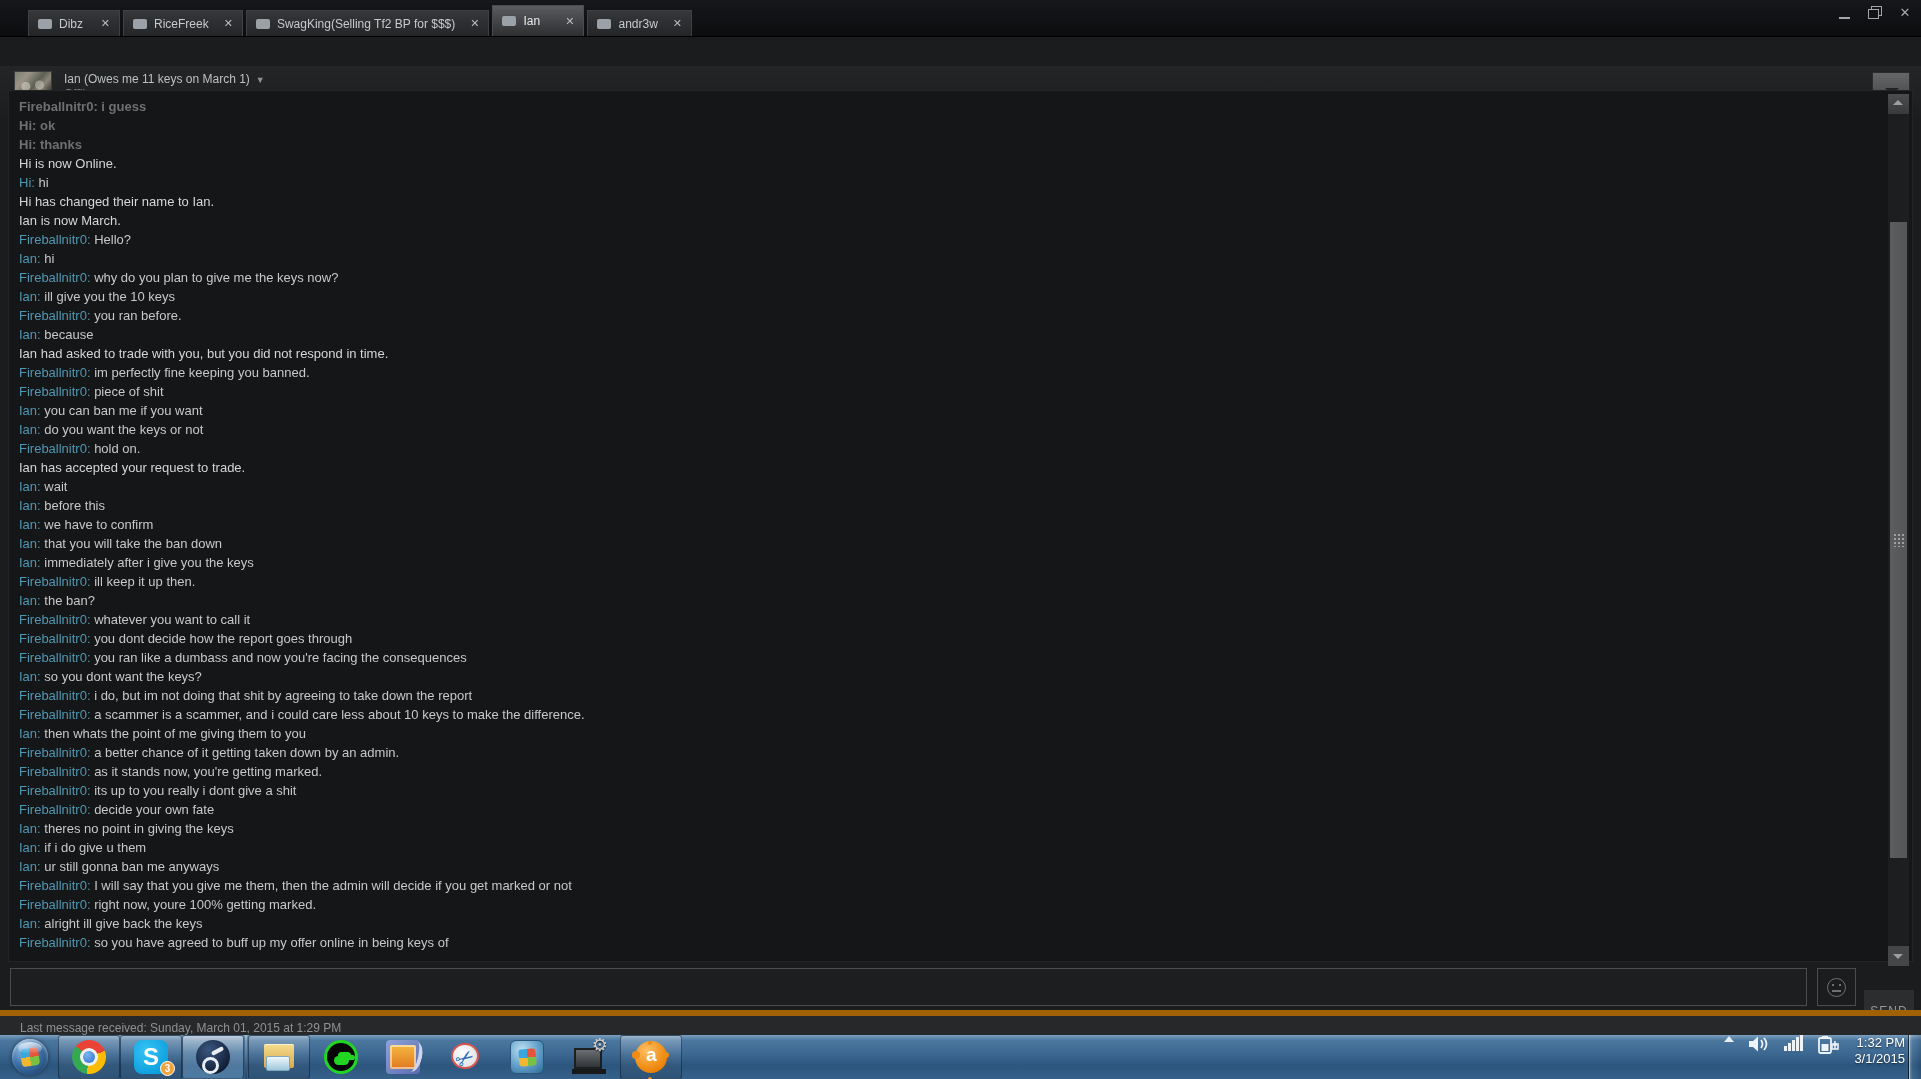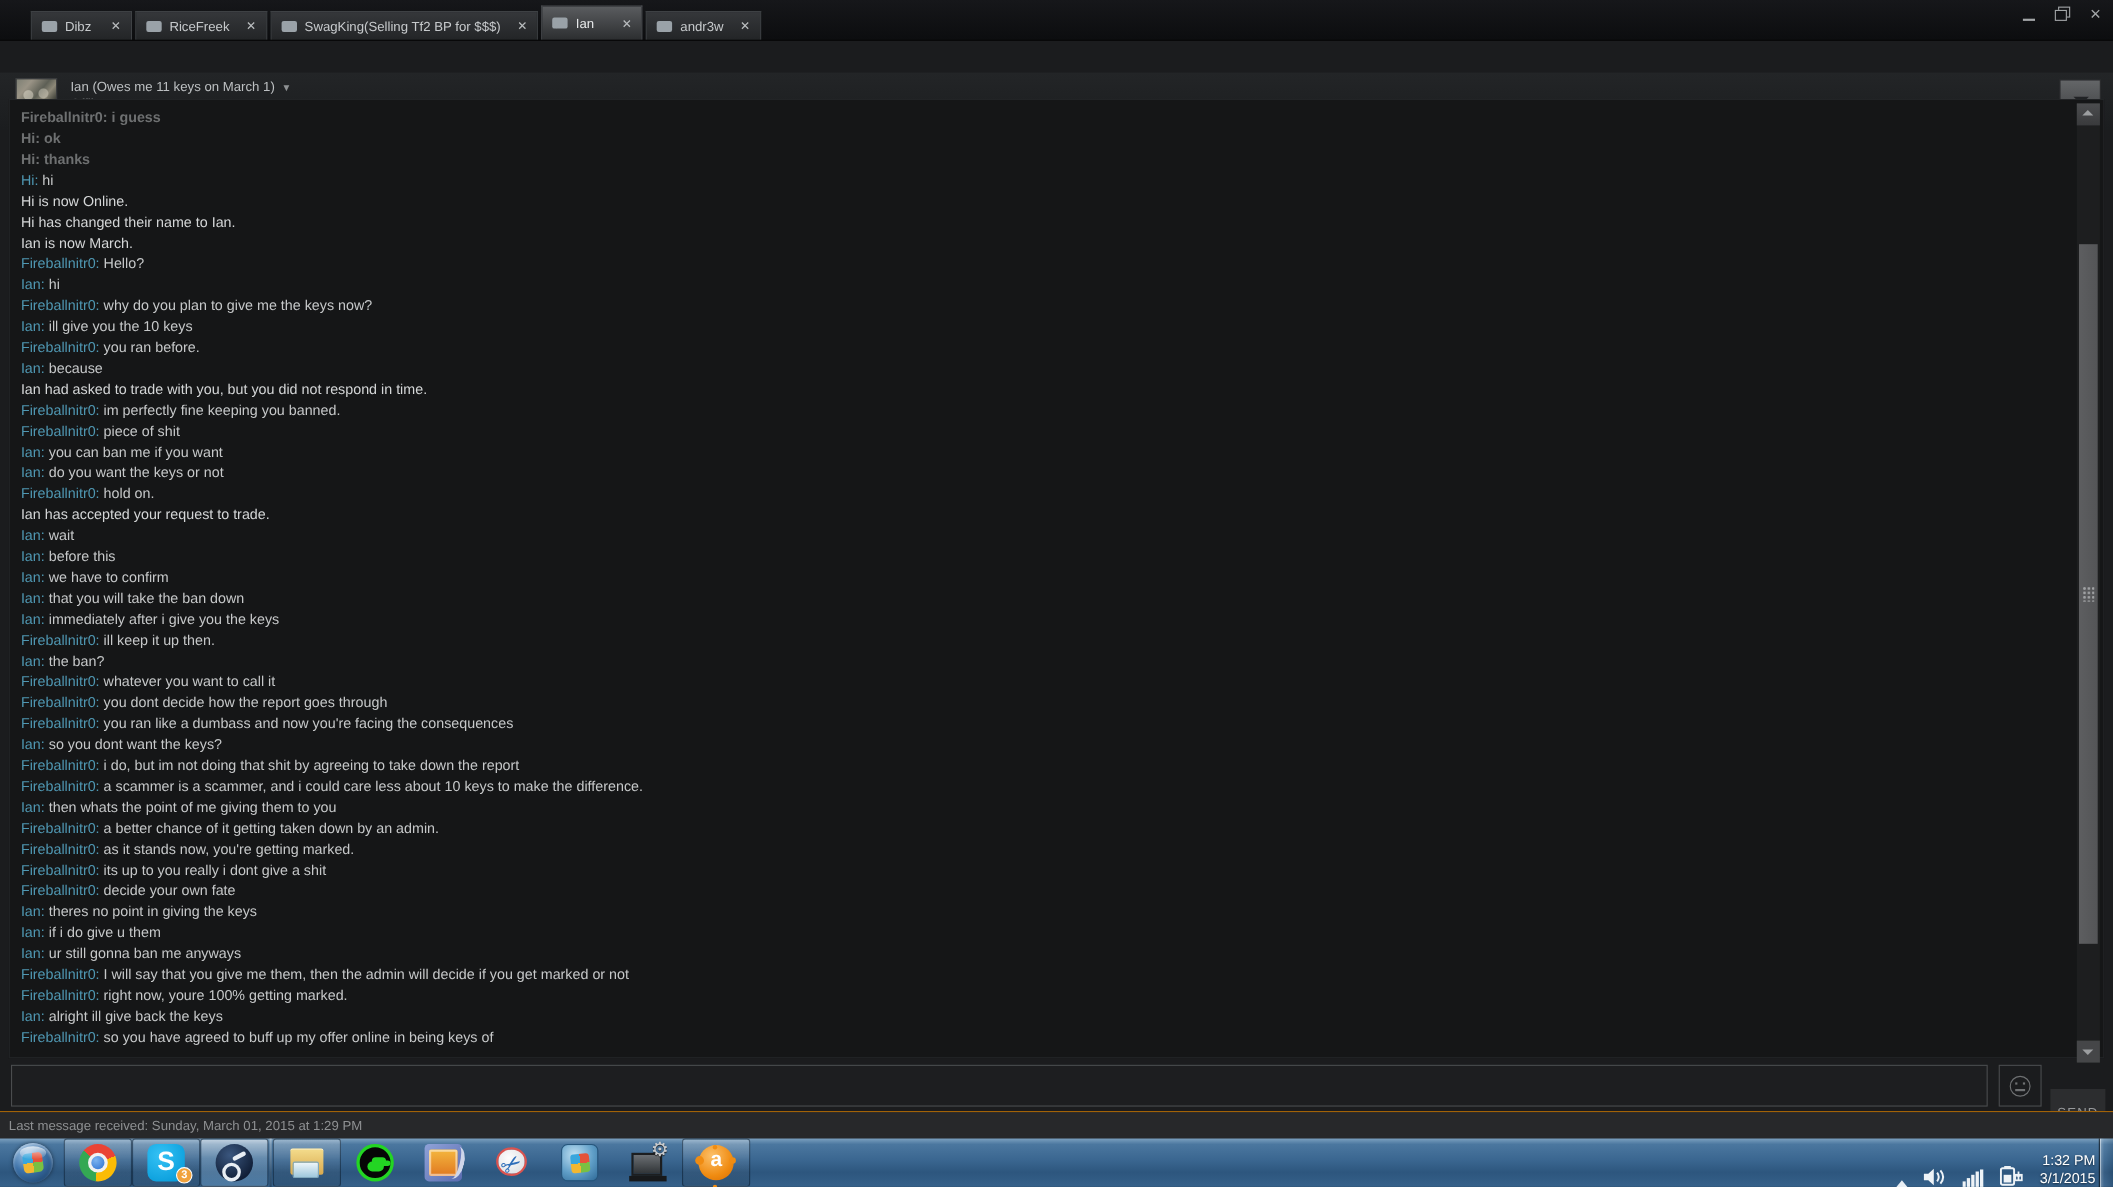--- a/index.html
+++ b/index.html
@@ -79,22 +79,22 @@
                border:1.5px solid #6f7173; border-radius:50%; }
   #emoteface::before { content:""; position:absolute; left:4px; top:5px; width:2px; height:2px;
                background:#6f7173; box-shadow:7px 0 0 #6f7173; }
   #emoteface::after { content:""; position:absolute; left:4px; top:11px; width:9px; height:1.5px; background:#6f7173; }
   #sendbtn { position:absolute; left:1864px; top:0; width:50px; height:42px;
              background:#2c2d2f; color:#97999b; font-size:12px; letter-spacing:1px;
              display:flex; align-items:center; justify-content:center;margin-top:24px; }
 
   
   #statusbar { position:absolute; left:0; top:1010px; width:1921px; height:25px;
-               background:#27282a; border-top:1px solid #a16207; color:#8e9092; font-size:12px;
-               line-height:24px; padding-left:8px; }
+               background:#27282a; border-top:6px solid #a16207; color:#8e9092; font-size:12px;
+               line-height:24px; padding-left:20px; }
 
   
   #taskbar { position:absolute; left:0; top:1035px; width:1921px; height:44px;
              background:linear-gradient(#7ba0bf 0%,#4b779f 12%,#3a6690 45%,#2d567e 70%,#36618a 100%); }
   #tbicons { position:absolute; left:2px; top:0; display:flex; height:44px; align-items:center; }
   .tbtn { width:62px; height:44px; display:flex; align-items:center; justify-content:center; position:relative; }
   .tbtn.running { background:linear-gradient(rgba(255,255,255,.30),rgba(255,255,255,.08) 45%,rgba(0,0,0,.12));
                   border:1px solid rgba(10,30,50,.55); border-radius:3px; }
   .tbtn.active { background:linear-gradient(rgba(255,255,255,.55),rgba(210,230,245,.28) 40%,rgba(120,170,210,.35));
                  border:1px solid rgba(10,30,50,.6); border-radius:3px; }
@@ -166,21 +166,21 @@
       text-shadow:0 1px 1px #222; }
   .ti-device-laptop { border-bottom:5px solid #17191b; }
   
   .ti-avast { border-radius:50%; width:32px; height:32px;
       background:radial-gradient(circle at 38% 30%, #fcc069, #f08c12 60%, #d96c00); }
   .ti-avast::before { content:"a"; position:absolute; left:11px; top:3px; font-size:19px; font-weight:bold; color:#fff; }
   .ti-avast::after { content:""; position:absolute; left:-3px; top:10px; width:8px; height:8px; border-radius:50%;
       background:#f08c12; box-shadow:30px 0 0 -1px #f08c12, 14px -12px 0 -2px #f08c12, 14px 24px 0 -2px #f08c12; }
 
   
-  #tray { position:absolute; right:16px; top:0; height:44px; display:flex; align-items:flex-end; gap:14px; }
+  #tray { position:absolute; right:16px; top:0; height:44px; display:flex; align-items:flex-start; gap:14px; }
   #trayarrow { width:0; height:0; border:5px solid transparent; border-bottom:6px solid #e8eef4; margin-top:-4px; }
   .trayicon svg { display:block; }
   #clock { text-align:right; color:#fff; font-size:13px; line-height:16px; text-shadow:0 1px 2px rgba(0,0,0,.6); }
   #showdesktop { position:absolute; right:0; top:1035px; width:13px; height:44px;
       background:linear-gradient(90deg,rgba(255,255,255,.35),rgba(255,255,255,.05) 30%,rgba(0,0,0,.1));
       border-left:1px solid rgba(0,0,0,.6); box-shadow:inset 1px 0 0 rgba(255,255,255,.4); }
 </style>
 </head>
 <body>
 
@@ -226,22 +226,22 @@
     <div id="friendname"><span>Ian (Owes me 11 keys on March 1)</span><span id="friendcaret">▼</span></div>
     <div id="friendstatus">Offline</div>
     <div id="headdrop"></div>
   </div>
 
   <div id="chatwrap">
     <div id="chatlog">
         <div class="msg faded"><span class="mname">Fireballnitr0:</span> i guess</div>
         <div class="msg faded"><span class="mname">Hi:</span> ok</div>
         <div class="msg faded"><span class="mname">Hi:</span> thanks</div>
+        <div class="msg system">Hi is now Online.</div>
         <div class="msg chat"><span class="mname">Hi:</span> hi</div>
-        <div class="msg system">Hi is now Online.</div>
         <div class="msg system">Hi has changed their name to Ian.</div>
         <div class="msg system">Ian is now March.</div>
         <div class="msg chat"><span class="mname">Fireballnitr0:</span> Hello?</div>
         <div class="msg chat"><span class="mname">Ian:</span> hi</div>
         <div class="msg chat"><span class="mname">Fireballnitr0:</span> why do you plan to give me the keys now?</div>
         <div class="msg chat"><span class="mname">Ian:</span> ill give you the 10 keys</div>
         <div class="msg chat"><span class="mname">Fireballnitr0:</span> you ran before.</div>
         <div class="msg chat"><span class="mname">Ian:</span> because</div>
         <div class="msg system">Ian had asked to trade with you, but you did not respond in time.</div>
         <div class="msg chat"><span class="mname">Fireballnitr0:</span> im perfectly fine keeping you banned.</div>

